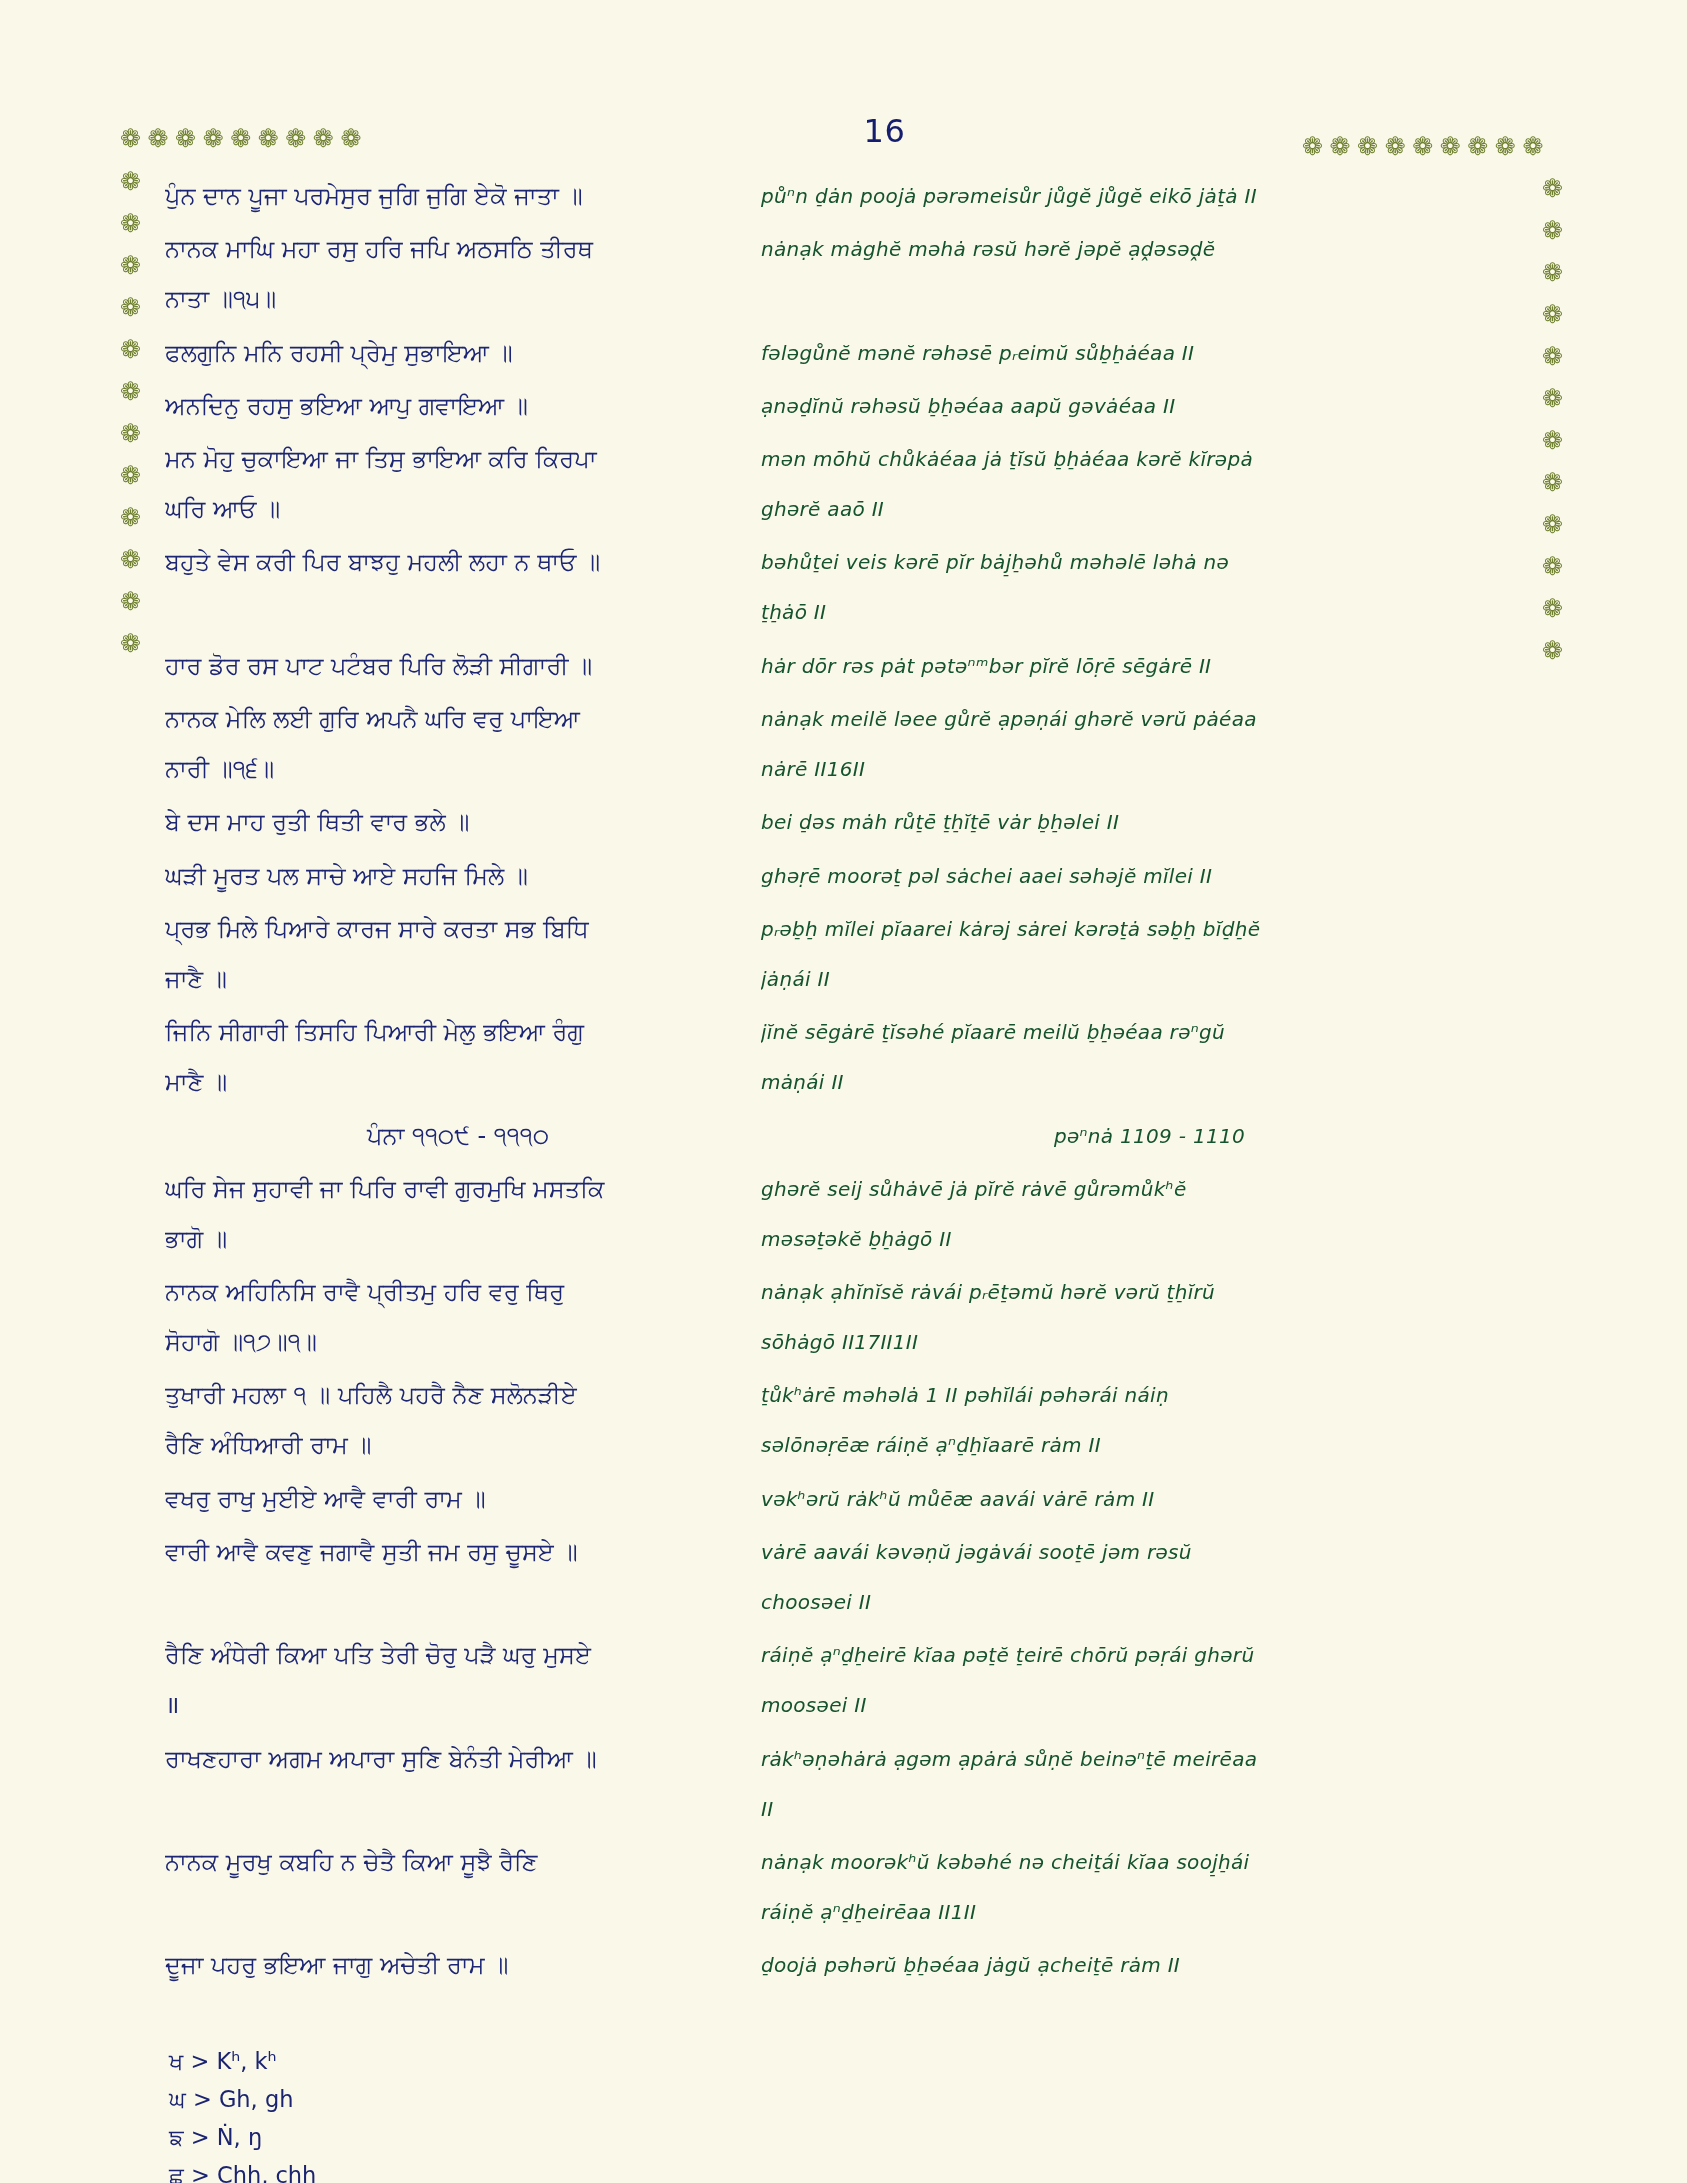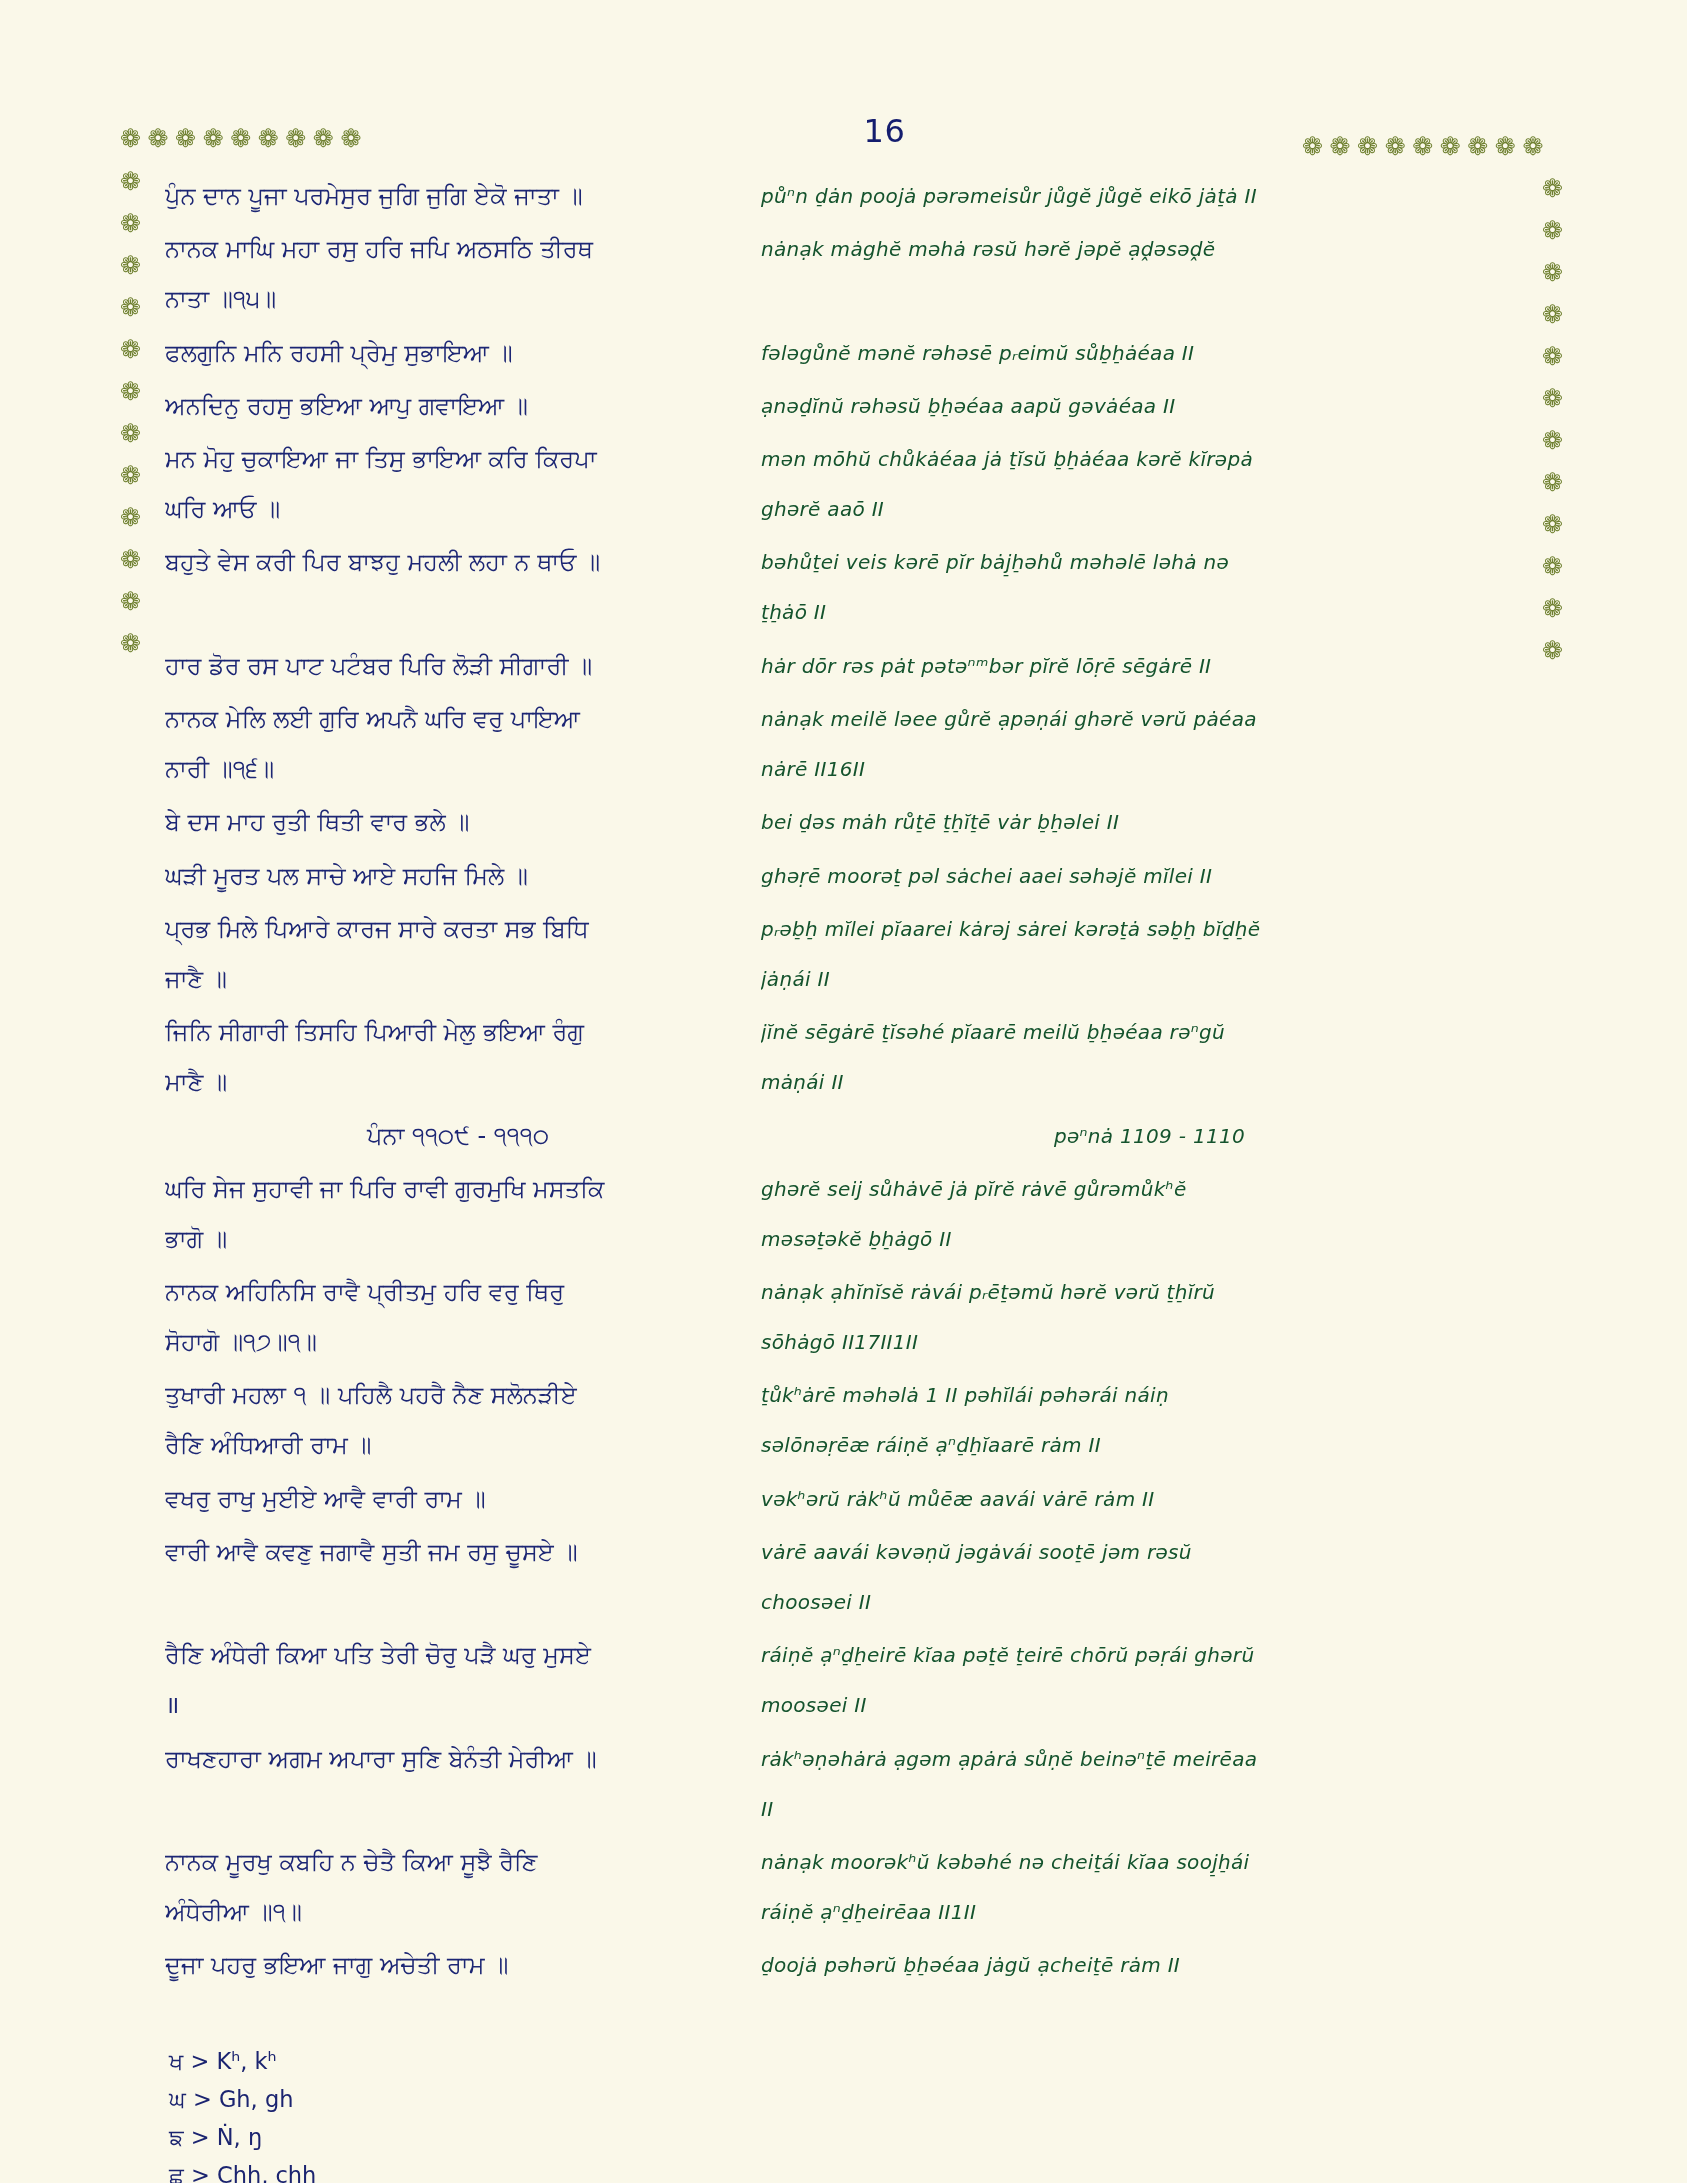--- a/index.html
+++ b/index.html
@@ -272,21 +272,20 @@
           <div class="line"></div>
         </div>
         <div class="cell rom">
           <div class="line">rȧkʰəṇəhȧrȧ ạgəm ạpȧrȧ sůṇĕ beinəⁿt̠ē  meirēaa</div>
           <div class="line">II</div>
         </div>
       </div>
       <div class="row">
         <div class="cell gur">
           <div class="line">ਨਾਨਕ ਮੂਰਖੁ ਕਬਹਿ ਨ ਚੇਤੈ ਕਿਆ ਸੂਝੈ ਰੈਣਿ</div>
-          <div class="line">ਅੰਧੇਰੀਆ ॥੧॥</div>
         </div>
         <div class="cell rom">
           <div class="line">nȧnạk moorəkʰŭ kəbəhé nə cheit̠ái kĭaa  sooj̠h̠ái</div>
           <div class="line">ráiṇĕ ạⁿd̠h̠eirēaa II1II</div>
         </div>
       </div>
       <div class="row">
         <div class="cell gur">
           <div class="line">ਦੂਜਾ ਪਹਰੁ ਭਇਆ ਜਾਗੁ ਅਚੇਤੀ ਰਾਮ ॥</div>
         </div>

